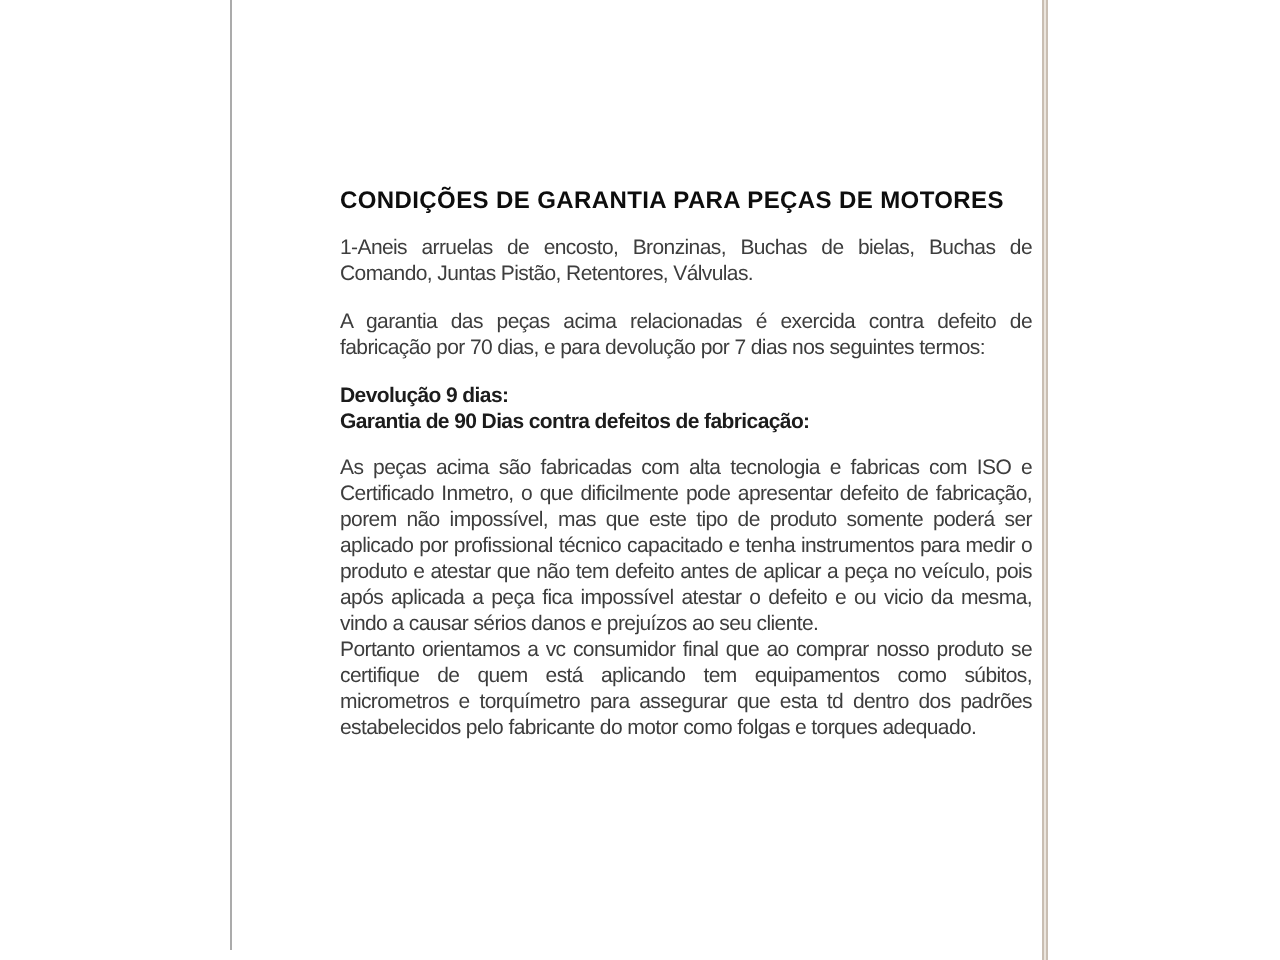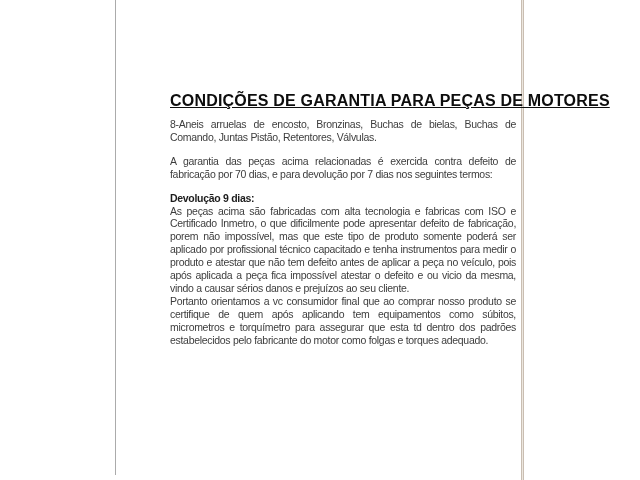--- a/index.html
+++ b/index.html
@@ -38,27 +38,26 @@
     left: 170px;
     top: 94px;
     width: 346px;
     color: #3d3d3d;
     font-size: 10.5px;
     letter-spacing: -0.3px;
     line-height: 12.9px;
   }
   .doc h1 {
     margin: 0 0 11px 0;
-    font-size: 16px;
+    font-size: 12px;
     letter-spacing: 0.2px;
     line-height: 13px;
     font-weight: bold;
     color: #0d0d0d;
     white-space: nowrap;
-    text-decoration: underline;
   }
   .doc p {
     margin: 0 0 11px 0;
   }
   .doc p.body {
     text-align: justify;
   }
   .doc p.heading {
     font-weight: bold;
     color: #1c1c1c;
@@ -74,24 +73,25 @@
 </head>
 <body>
 
 <div>
   <div class="rule-left"></div>
   <div class="rule-right"></div>
 
   <div class="doc">
     <h1>CONDIÇÕES DE GARANTIA PARA PEÇAS DE MOTORES</h1>
 
-    <p class="body">8-Aneis arruelas de encosto, Bronzinas, Buchas de bielas, Buchas de Comando, Juntas Pistão, Retentores, Válvulas.</p>
+    <p class="body">1-Aneis arruelas de encosto, Bronzinas, Buchas de bielas, Buchas de Comando, Juntas Pistão, Retentores, Válvulas.</p>
 
     <p class="body">A garantia das peças acima relacionadas é exercida contra defeito de fabricação por 70 dias, e para devolução por 7 dias nos seguintes termos:</p>
 
     <p class="heading">Devolução 9 dias:</p>
 
+    <p class="heading gap-bottom">Garantia de 90 Dias contra defeitos de fabricação:</p>
 
     <p class="body tight">As peças acima são fabricadas com alta tecnologia e fabricas com ISO e Certificado Inmetro, o que dificilmente pode apresentar defeito de fabricação, porem não impossível, mas que este tipo de produto somente poderá ser aplicado por profissional técnico capacitado e tenha instrumentos para medir o produto e atestar que não tem defeito antes de aplicar a peça no veículo, pois após aplicada a peça fica impossível atestar o defeito e ou vicio da mesma, vindo a causar sérios danos e prejuízos ao seu cliente.</p>
-    <p class="body">Portanto orientamos a vc consumidor final que ao comprar nosso produto se certifique de quem após aplicando tem equipamentos como súbitos, micrometros e torquímetro para assegurar que esta td dentro dos padrões estabelecidos pelo fabricante do motor como folgas e torques adequado.</p>
+    <p class="body">Portanto orientamos a vc consumidor final que ao comprar nosso produto se certifique de quem está aplicando tem equipamentos como súbitos, micrometros e torquímetro para assegurar que esta td dentro dos padrões estabelecidos pelo fabricante do motor como folgas e torques adequado.</p>
 
   </div>
 </div>
 
 </body></html>

